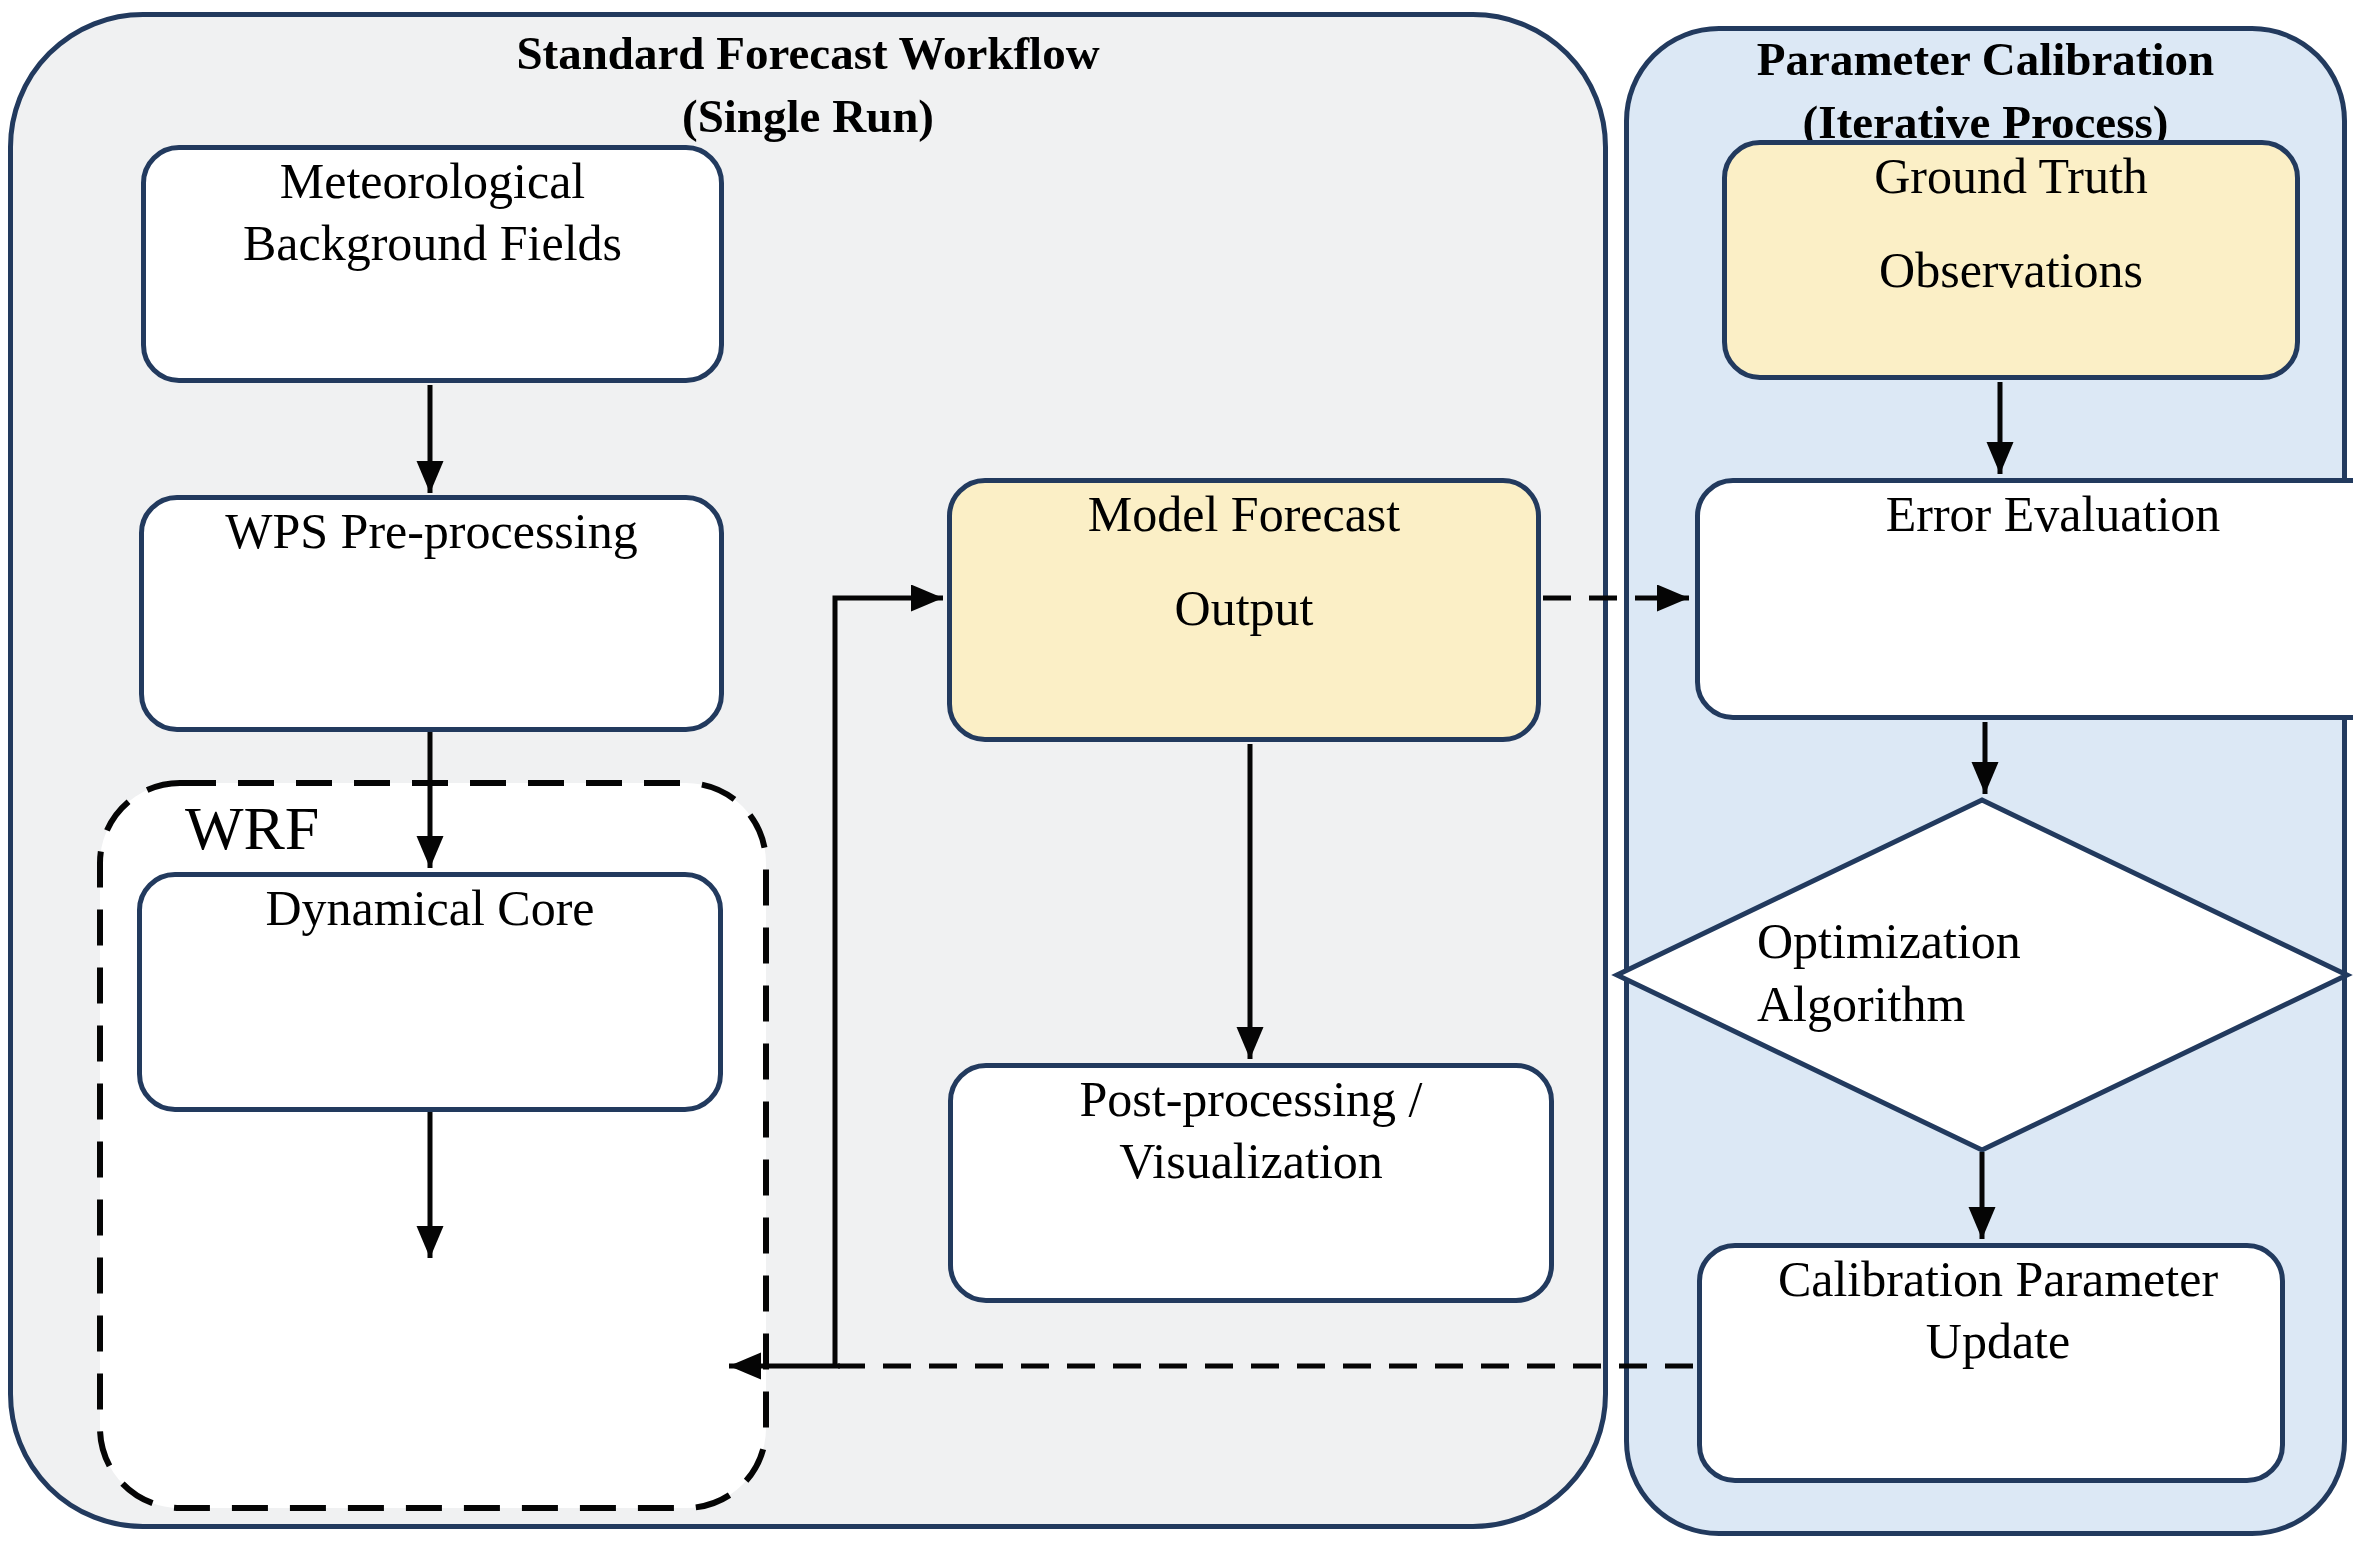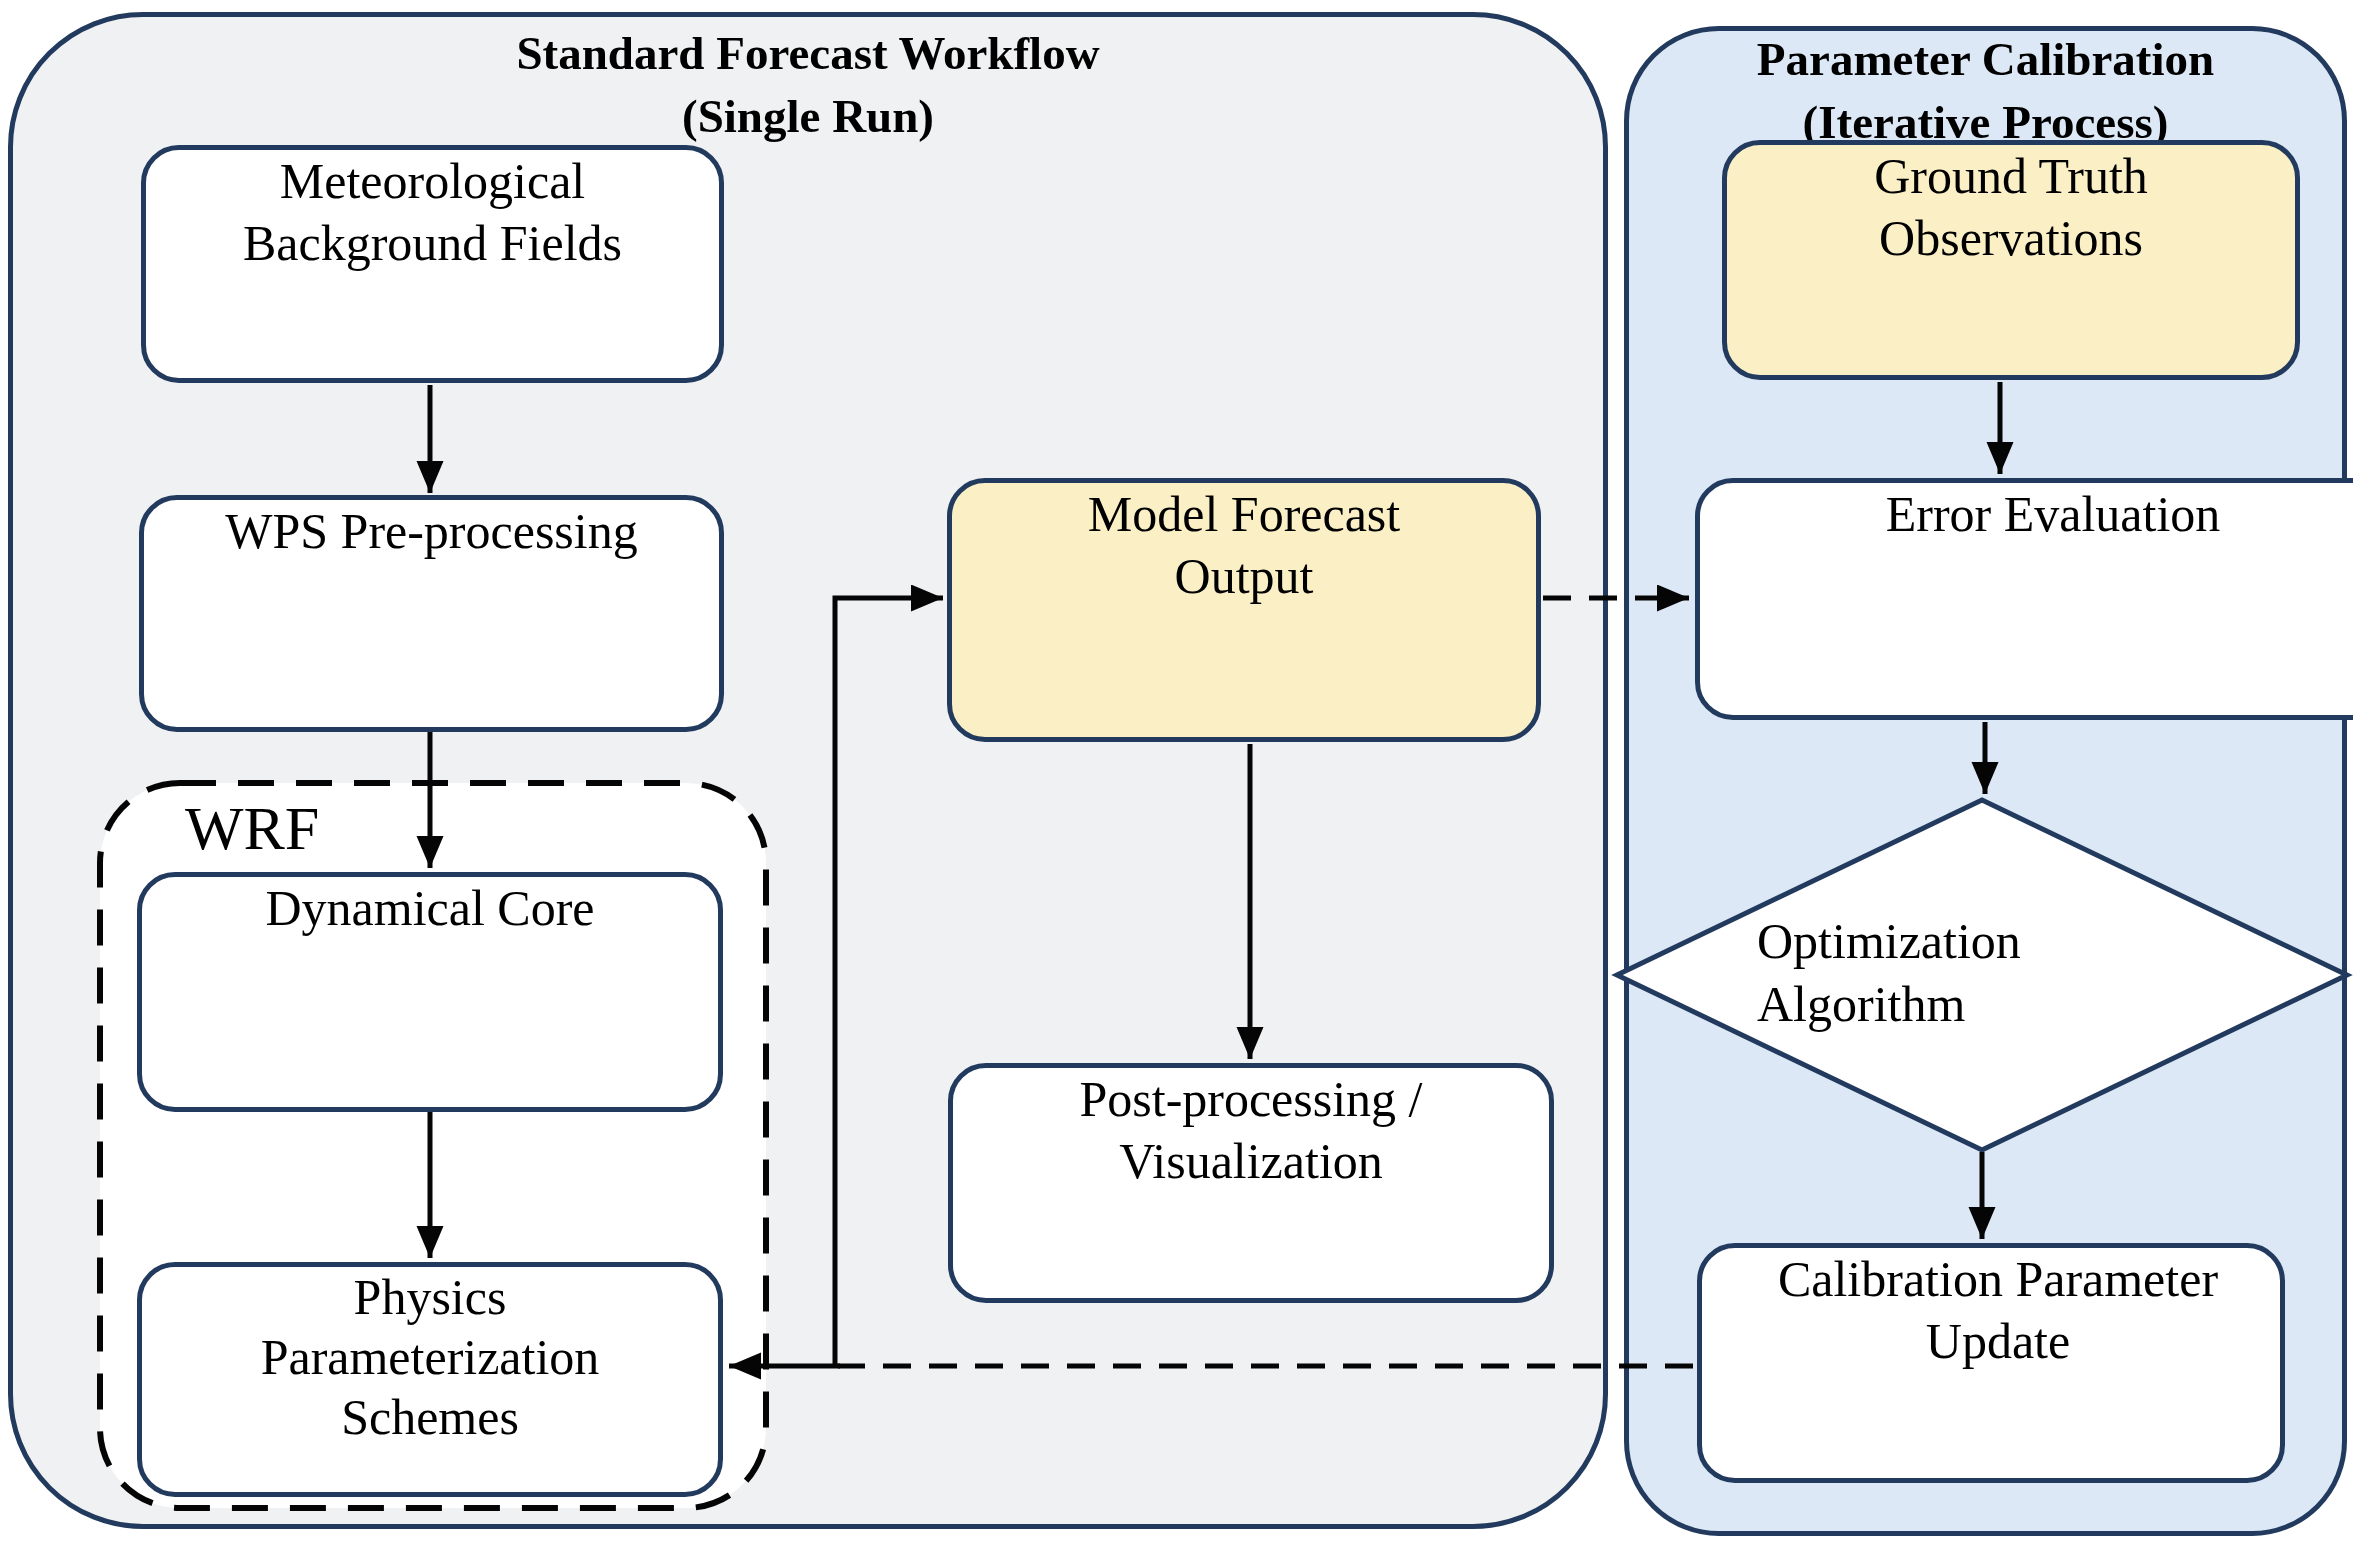--- a/index.html
+++ b/index.html
@@ -60,21 +60,21 @@
     background: var(--node-fill-white);
     display: flex;
     flex-direction: column;
     align-items: center;
     justify-content: flex-start;
     text-align: center;
     font-size: 50px;
     line-height: 62px;
     z-index: 3;
   }
-  .node.yellow { background: var(--node-fill-yellow); }
+  .node.yellow { background: var(--node-fill-yellow); gap: 32px; }
   .diamond-label {
     position: absolute;
     left: 1757px; top: 910px; width: 450px;
     text-align: left;
     font-size: 50px;
     line-height: 63px;
     z-index: 3;
   }
   .wrf-label {
     position: absolute;
@@ -148,25 +148,20 @@
   </div>
 
   <div class="node" style="left:139px; top:495px; width:585px; height:237px;">
     <div>WPS Pre-processing</div>
   </div>
 
   <div class="node" style="left:137px; top:872px; width:586px; height:240px;">
     <div>Dynamical Core</div>
   </div>
 
-  <div class="node" style="left:137px; top:1262px; width:586px; height:235px; line-height:60px;">
-    <div>Physics</div>
-    <div>Parameterization</div>
-    <div>Schemes</div>
-  </div>
 
   <div class="node yellow" style="left:947px; top:478px; width:594px; height:264px;">
     <div>Model Forecast</div>
     <div>Output</div>
   </div>
 
   <div class="node" style="left:948px; top:1063px; width:606px; height:240px;">
     <div>Post-processing /</div>
     <div>Visualization</div>
   </div>

